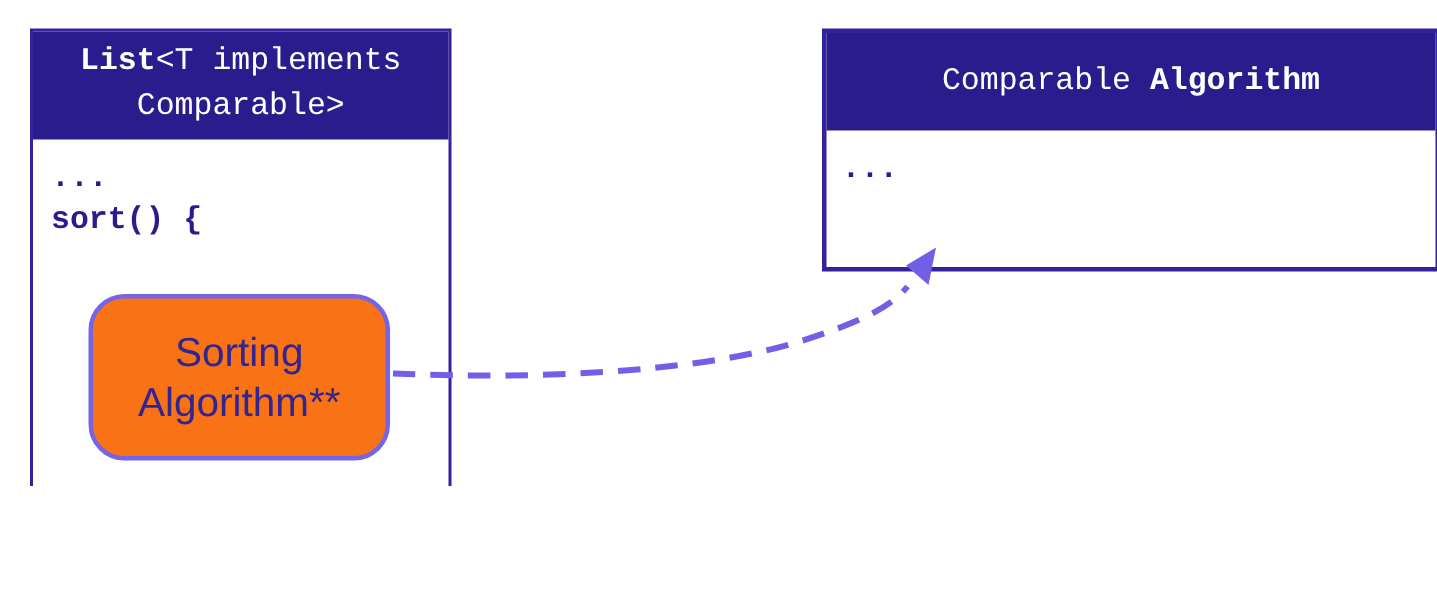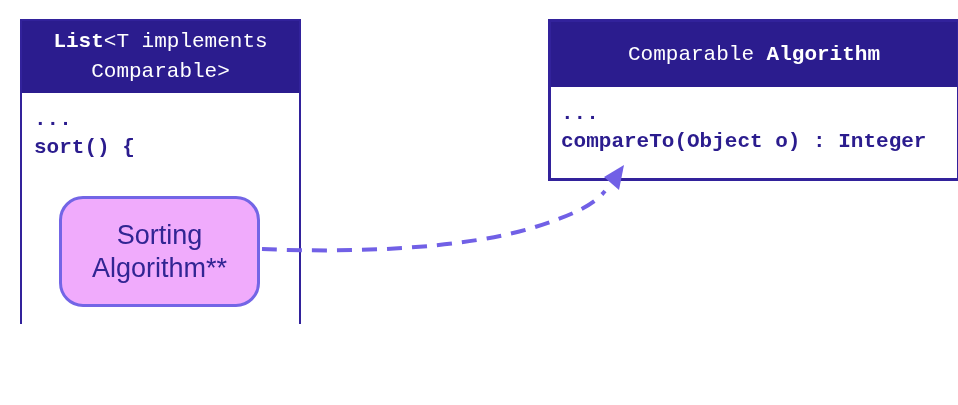--- a/index.html
+++ b/index.html
@@ -52,21 +52,21 @@
   .code-line { line-height: 28px; white-space: pre; }
   .close-line { margin-top: auto; }
 
   .note {
     position: absolute;
     left: 47px;
     top: 196px;
     width: 201px;
     height: 111px;
     box-sizing: border-box;
-    background: #f0abfc;
+    background: #f97316;
     border: 3px solid #7365e6;
     border-radius: 24px;
     display: flex;
     align-items: center;
     justify-content: center;
     text-align: center;
     font-family: "Liberation Sans", sans-serif;
     font-size: 27px;
     line-height: 33px;
     color: #312593;
@@ -99,21 +99,20 @@
   <div class="note">
     <div class="note-label">Sorting Algorithm**</div>
   </div>
 
   <div class="box iface-box">
     <div class="box-header iface-header">
       <div class="hdr-text"><span>Comparable </span><span class="b">Algorithm</span></div>
     </div>
     <div class="box-body iface-body">
       <div class="code-line">...</div>
-      <div class="code-line">compareTo(Object o) : Integer</div>
     </div>
   </div>
 
   <svg class="connector-svg" viewBox="0 0 958 405" xmlns="http://www.w3.org/2000/svg">
     <path d="M 250 249 C 340 253 450 249 520 228 C 558 216 581 206 593 191" fill="none" stroke="#7160e6" stroke-width="4" stroke-dasharray="15 10" stroke-linecap="butt"></path>
     <polygon points="592,177 612,165 607,190" fill="#7160e6"></polygon>
   </svg>
 
 </div>
 

